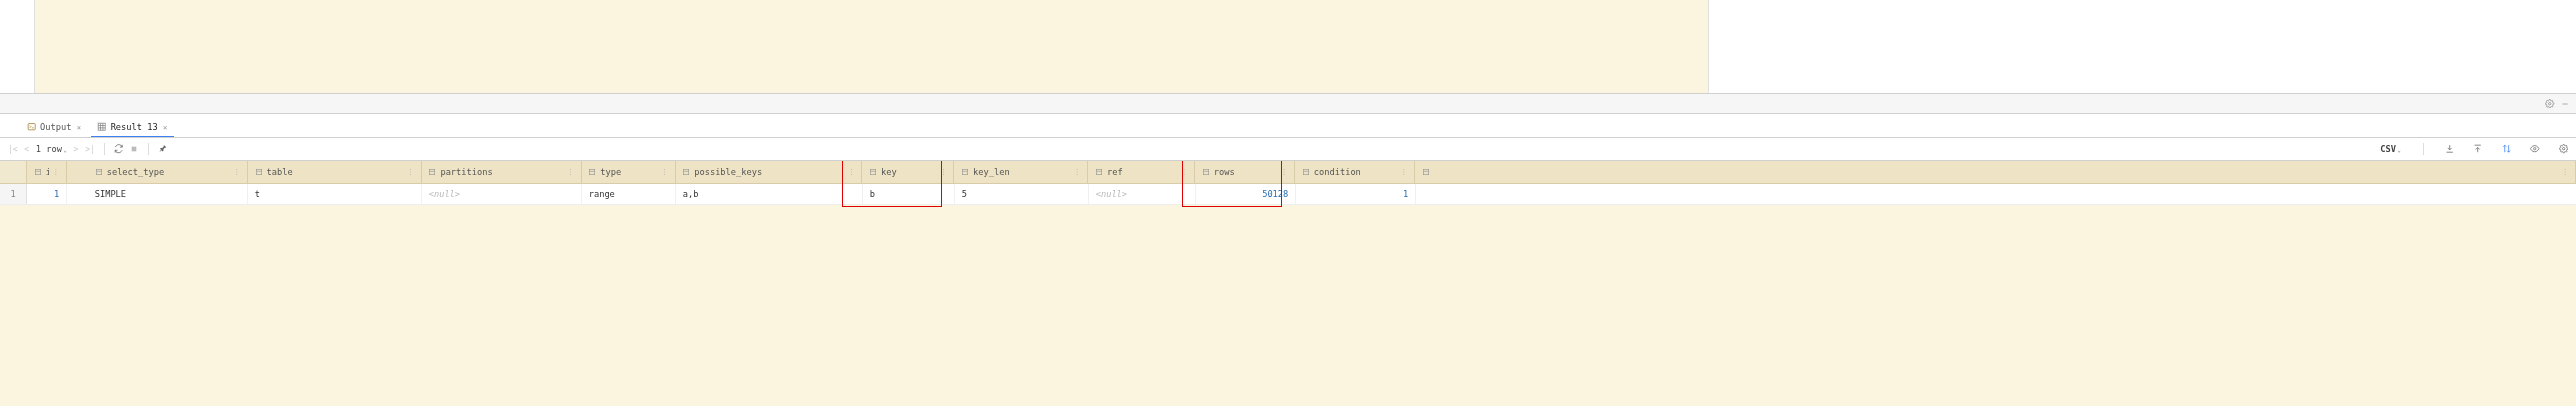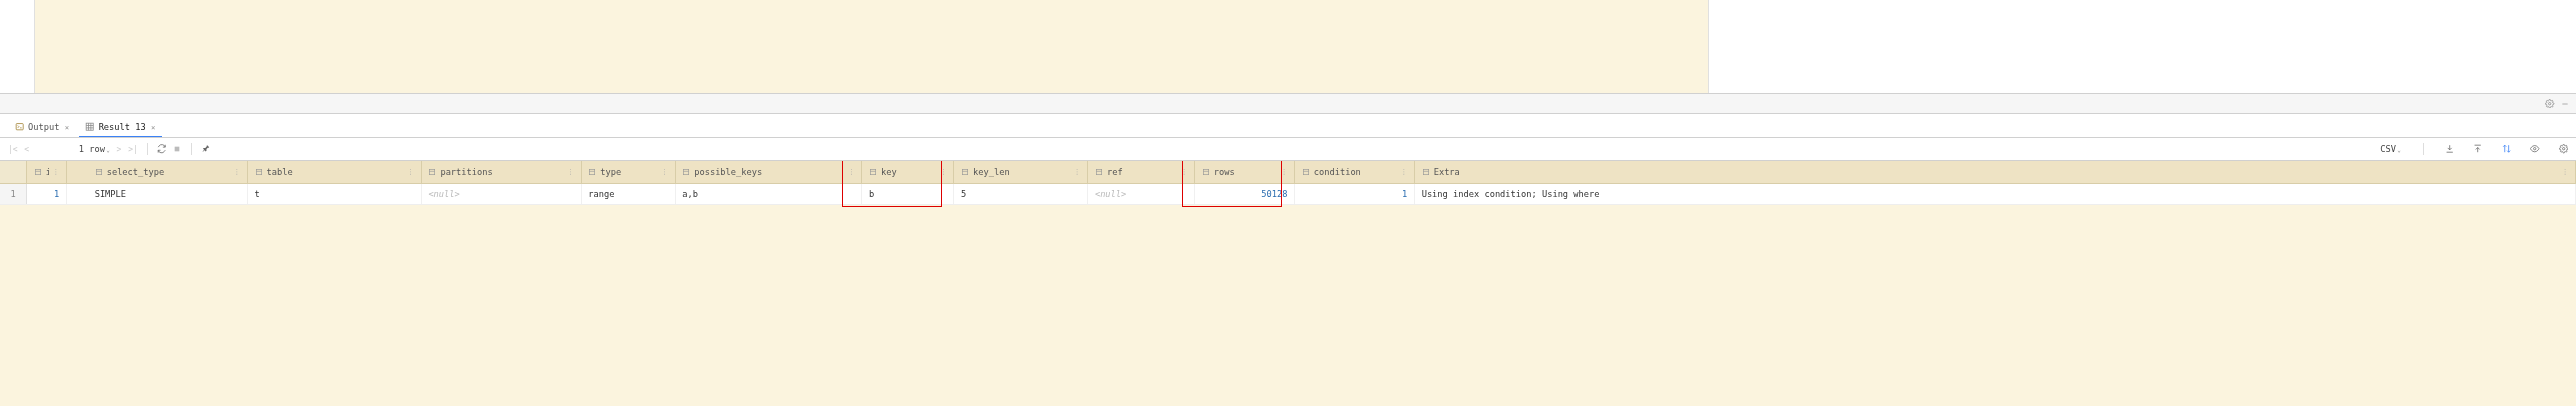--- a/index.html
+++ b/index.html
@@ -10,32 +10,32 @@
   
   .editor-area { display: flex; height: 94px; border-bottom: 0.7px solid #d0d0d0; }
   .editor-gutter { width: 35px; background: #fff; border-right: 0.7px solid #e0e0e0; }
   .editor-body { flex: 1; background: #fbf4de; }
   .editor-right { width: 868px; background: #fff; border-left: 0.7px solid #e0e0e0; }
   
   
   .gear-row { height: 20px; background: #f6f6f6; border-bottom: 0.7px solid #d0d0d0; display: flex; align-items: center; justify-content: flex-end; padding-right: 6.7px; gap: 6.7px; }
   
   
-  .tabs-row { height: 24px; background: #fff; border-bottom: 0.7px solid #d0d0d0; display: flex; align-items: flex-end; padding-left: 8px; gap: 2.7px; }
+  .tabs-row { height: 24px; background: #fff; border-bottom: 0.7px solid #d0d0d0; display: flex; align-items: flex-end; padding-left: 20px; gap: 2.7px; }
   .tab { display: flex; align-items: center; gap: 4px; padding: 4px 6.7px 4px 6.7px; font-size: 8.7px; color: #555; cursor: pointer; border-bottom: 1.3px solid transparent; }
   .tab.active { border-bottom: 1.3px solid #3b82f6; color: #222; }
   .tab .close-x { color: #999; font-size: 7.3px; padding-left: 1.3px; }
   
   
   .toolbar-row { height: 23px; background: #fff; border-bottom: 0.7px solid #d0d0d0; display: flex; align-items: center; padding: 0 8px; }
   .toolbar-left { display: flex; align-items: center; gap: 6.7px; }
-  .toolbar-right { margin-left: auto; display: flex; align-items: center; gap: 19px; }
+  .toolbar-right { margin-left: auto; display: flex; align-items: center; gap: 19px; font-weight: bold; }
   .nav-btn { color: #888; cursor: pointer; font-size: 8px; }
   .nav-btn.disabled { color: #ccc; cursor: default; }
-  .row-count { color: #444; font-size: 8.7px; display: flex; align-items: center; gap: 1.3px; margin-left: 43px; }
+  .row-count { color: #444; font-size: 8.7px; display: flex; align-items: center; gap: 1.3px; }
   .tb-icon { color: #666; cursor: pointer; }
   .tb-sep { width: 0.7px; height: 12px; background: #ddd; margin: 0 2.7px; }
   .chevron-down { font-size: 6px; color: #888; }
   
   
   .grid-wrap { flex: 1; display: flex; flex-direction: column; background: #fbf4de; overflow: hidden; }
   
   .grid-header-row { display: flex; height: 23px; background: #eee3c4; border-bottom: 0.7px solid #d8cda8; font-family: "Menlo", monospace; }
   .grid-body-row { display: flex; height: 21.4px; background: #fff; border-bottom: 0.7px solid #eee; font-family: "Menlo", monospace; }
   .grid-rest { flex: 1; background: #fbf4de; }
@@ -302,21 +302,20 @@
         <span class="col-name">condition</span>
         <span class="sort-dots">⋮</span>
       </div>
       <div class="hcell c-Extra">
         <span class="col-icon">
             <svg width="8" height="8" viewBox="0 0 24 24" fill="none" stroke="#999" stroke-width="2">
               <rect x="4" y="4" width="16" height="16"></rect>
               <line x1="4" y1="10" x2="20" y2="10"></line>
             </svg>
           </span>
-        <span class="col-name">Extra</span>
         <span class="sort-dots">⋮</span>
       </div>
     </div>
 
     <div class="grid-body-row">
       <div class="rownum-cell">1</div>
       <div class="dcell c-id num">1</div>
       <div class="dcell c-select_type">SIMPLE</div>
       <div class="dcell c-table">t</div>
       <div class="dcell c-partitions">
@@ -324,21 +323,20 @@
         </div>
       <div class="dcell c-type">range</div>
       <div class="dcell c-possible_keys">a,b</div>
       <div class="dcell c-key">b</div>
       <div class="dcell c-key_len">5</div>
       <div class="dcell c-ref">
           <span class="null">&lt;null&gt;</span>
         </div>
       <div class="dcell c-rows num">50128</div>
       <div class="dcell c-filtered num">1</div>
-      <div class="dcell c-Extra">Using index condition; Using where</div>
     </div>
 
     <div class="grid-rest"></div>
 
     <div class="red-overlay" style="left:842px; top:-2.7px; width:100px; height:49px;"></div>
     <div class="red-overlay" style="left:1182px; top:-2.7px; width:100px; height:49px;"></div>
 
   </div>
 
 </div>

